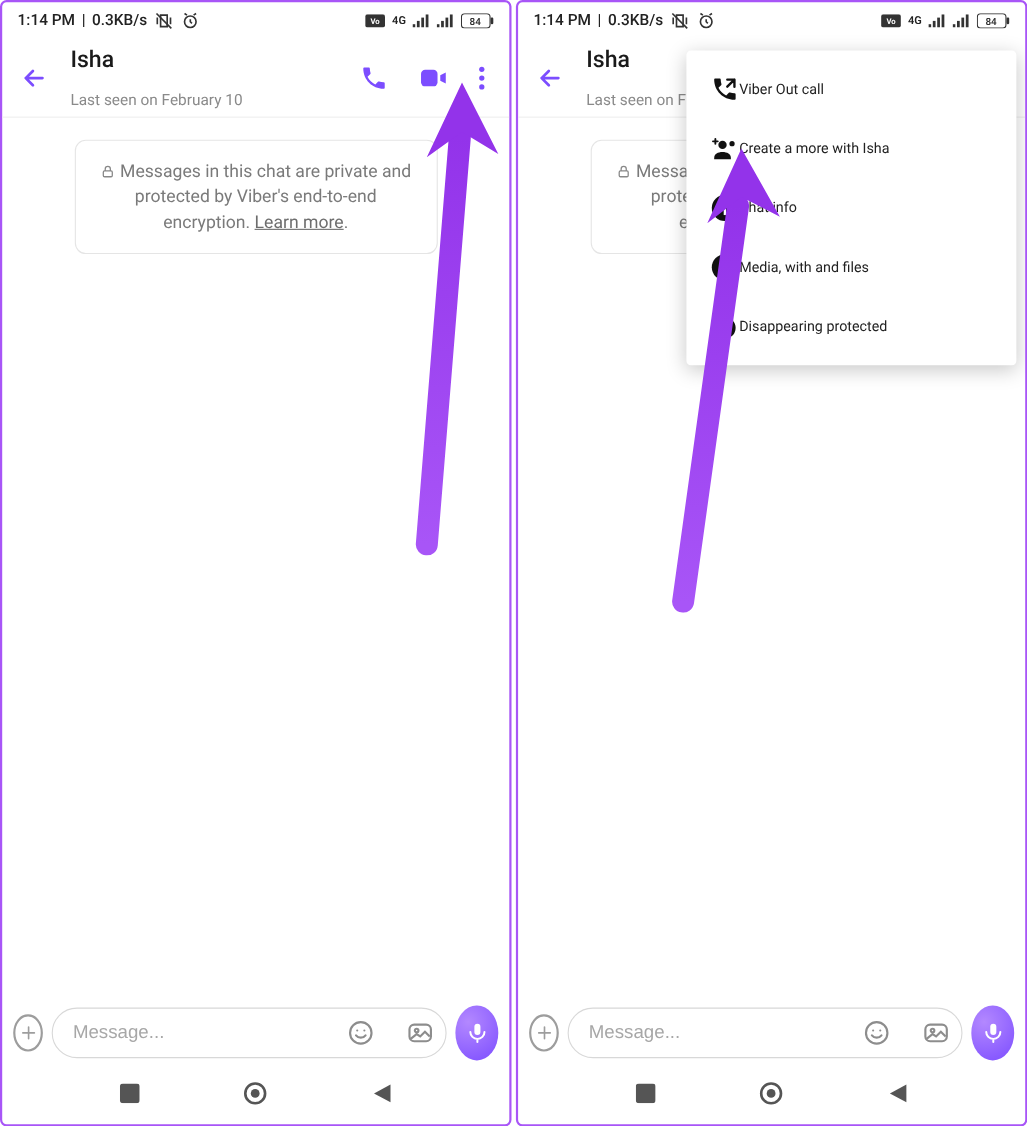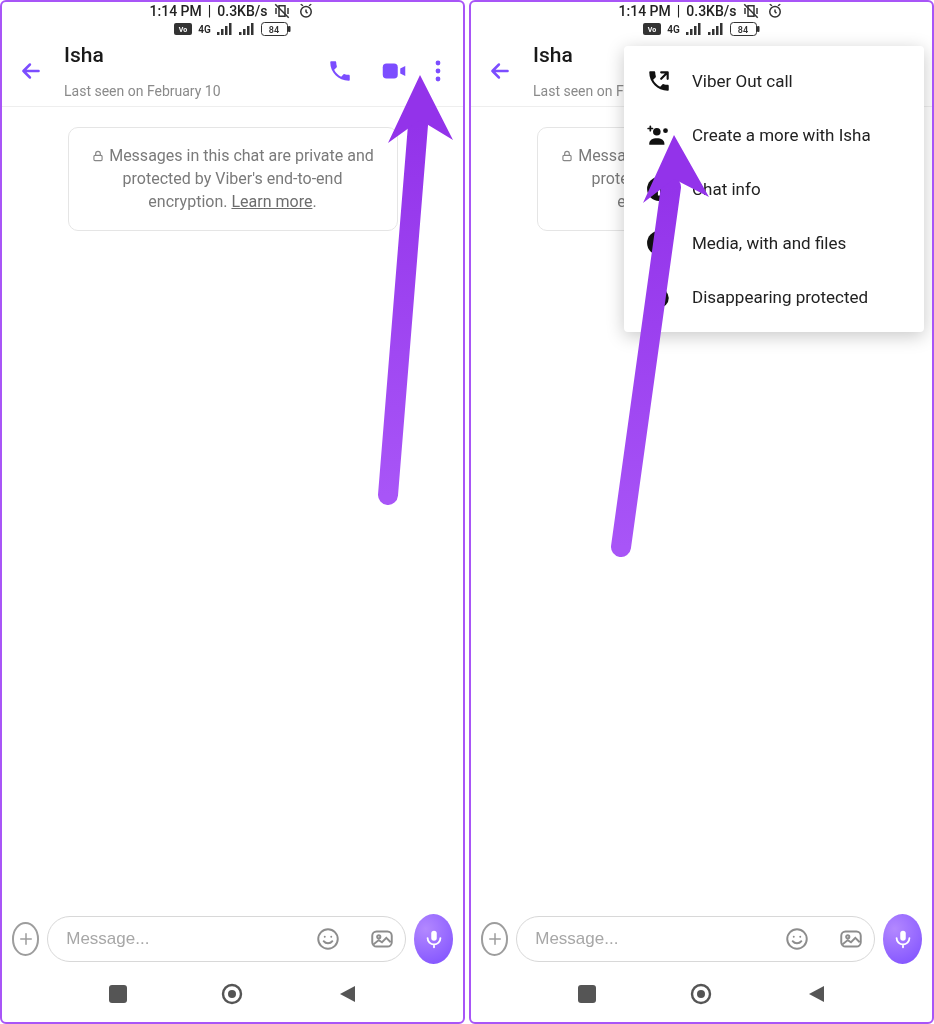--- a/index.html
+++ b/index.html
@@ -24,21 +24,20 @@
   }
   .status-bar {
     height: 34px;
     display: flex;
     align-items: center;
     justify-content: space-between;
     padding: 0 14px;
     font-size: 14px;
     font-weight: 500;
     color: #222;
-    flex-direction: column;
   }
   .status-left { display:flex; align-items:center; gap:6px; }
   .status-right { display:flex; align-items:center; gap:6px; font-size:12px; }
   .status-right svg { display:block; }
 
   .chat-header {
     height: 70px;
     display:flex;
     align-items:center;
     padding: 0 12px 0 16px;
@@ -106,23 +105,23 @@
     position:absolute;
     top: 44px; right: 8px;
     width: 300px;
     background:#fff;
     border-radius:4px;
     box-shadow: 0 4px 18px rgba(0,0,0,0.22);
     padding: 8px 0;
     z-index: 50;
   }
   .dropdown-item {
-    display:flex; align-items:center; gap:20px;
+    display:flex; align-items:center; 
     padding: 14px 22px;
-    font-size:17px; color:#222;
+    font-size:13px; color:#222;
   }
   .dropdown-item svg { flex-shrink:0; }
 
   
   .arrow {
     position:absolute; pointer-events:none;
     z-index:60;
   }
 </style>
 </head>

